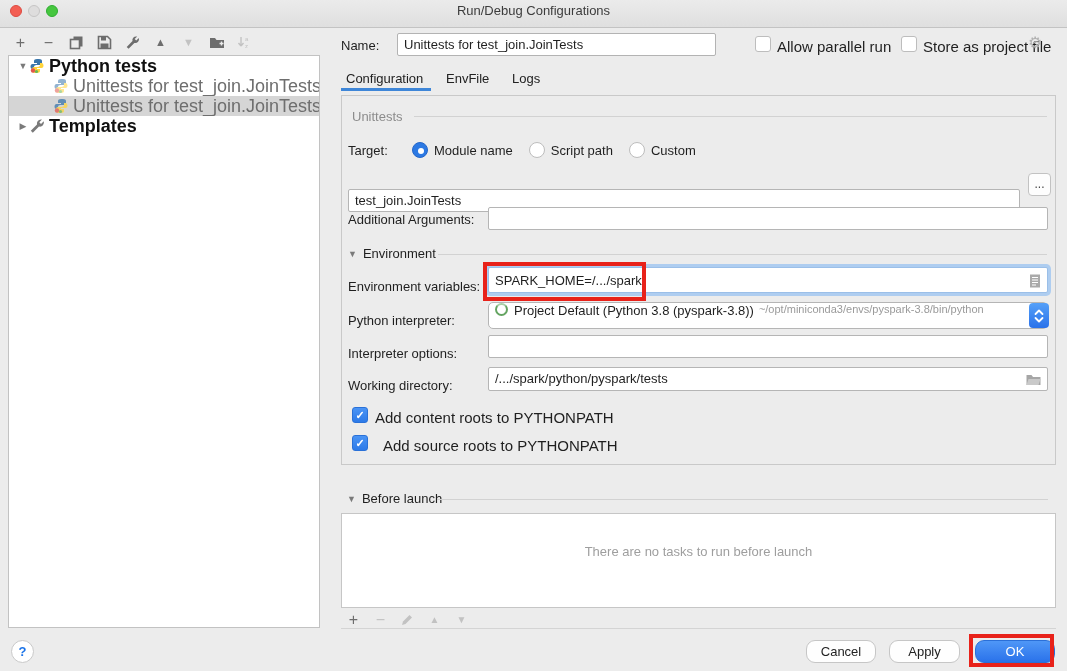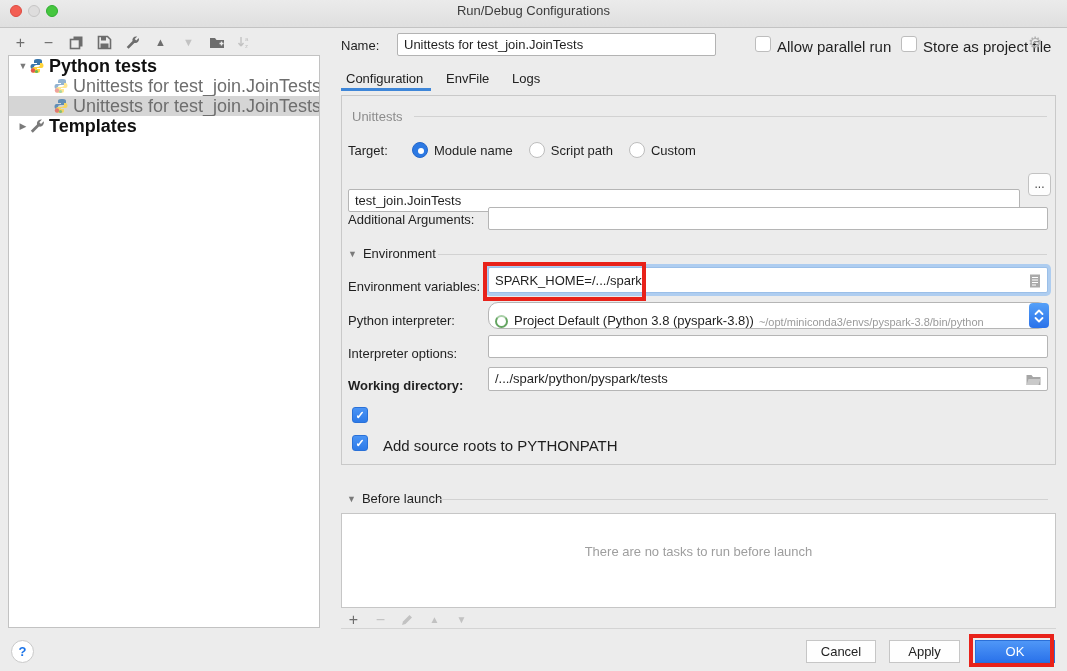--- a/index.html
+++ b/index.html
@@ -80,22 +80,22 @@
   .radio.sel { background:#2c79e3; border:1px solid #2567c9; }
   .radio.sel::after { content:""; position:absolute; left:5px; top:5px; width:6px; height:6px; border-radius:50%; background:#fff; }
   .target-row { position:absolute; left:6px; top:46px; display:flex; align-items:center; }
   .target-row .opt { display:flex; align-items:center; gap:6px; margin-right:16px; }
 
   .browse-btn {
     position:absolute; background:#fdfdfd; border:1px solid #c2c2c2; border-radius:4px;
     text-align:center; font-size:12px; color:#444; line-height:18px;
   }
   .combo {
-    position:absolute; background:#fff; border:1px solid #b5b5b5; border-radius:10px;
-    display:flex; align-items:flex-end; padding-left:6px; overflow:hidden;
+    position:absolute; background:#fff; border:1px solid #b5b5b5; border-radius:5px;
+    display:flex; align-items:flex-start; padding-left:6px; overflow:hidden;
   }
   .combo .ring { width:13px; height:13px; border:2.5px solid #64a461; border-radius:50%; margin-right:6px;
                  border-top-color:#a9d0a7; flex:0 0 13px;}
   .combo .main { font-size:13px; white-space:nowrap; }
   .combo .path { font-size:11px; color:#9a9a9a; margin-left:5px; white-space:nowrap; }
   .stepper {
     position:absolute; width:20px; background:linear-gradient(#55a0f8,#2a72ea);
     border-radius:4px; display:flex; flex-direction:column; align-items:center; justify-content:center;
   }
   .stepper svg { display:block; }
@@ -114,21 +114,21 @@
   .hairline { position:absolute; left:341px; top:628px; width:715px; height:1px; background:#d4d4d4; }
 
   
   .help-btn {
     position:absolute; left:11px; top:640px; width:23px; height:23px; border-radius:50%;
     background:#fff; border:1px solid #c9c9c9; color:#1a73e8; font-weight:bold;
     text-align:center; line-height:21px; font-size:13px;
   }
   .btn {
     position:absolute; top:640px; height:23px; background:#fefefe; border:1px solid #c6c6c6;
-    border-radius:0; font-size:13px; color:#222; text-align:center; line-height:21px;
+    border-radius:9px; font-size:13px; color:#222; text-align:center; line-height:21px;
   }
   .btn.primary { background:linear-gradient(#4f97f7,#2a72ea); border:1px solid #2a6fd8; color:#fff; }
 </style>
 </head>
 <body>
 
 <div class="window">
 
   <div class="titlebar">
     <div class="traffic t-red"></div>
@@ -286,30 +286,31 @@
     </div>
     <div class="stepper" style="left:687px; top:207px; height:25px;">
       <svg width="12" height="18" viewBox="0 0 12 18">
           <path d="M2.5 7L6 3.5 9.5 7M2.5 11L6 14.5 9.5 11" stroke="#fff" stroke-width="1.8" fill="none" stroke-linecap="round" stroke-linejoin="round"></path>
         </svg>
     </div>
 
     <div class="flabel" style="top:250px;">Interpreter options:</div>
     <div class="finput" style="left:146px; top:239px; width:560px; height:23px;"></div>
 
-    <div class="flabel" style="top:282px;font-weight:bold;">Working directory:</div>
+    <div class="flabel" style="top:282px;">Working directory:</div>
     <div class="finput" style="left:146px; top:271px; width:560px; height:24px;">
       <span>/.../spark/python/pyspark/tests</span>
       <svg class="field-icon" style="right:6px; top:6px;" width="15" height="12" viewBox="0 0 15 12">
           <path d="M0.5 1h5l1.5 2h7.5v8H0.5z" fill="#a6a6a6"></path>
           <path d="M2.5 5h12l-2 6H0.5z" fill="#c9c9c9"></path>
         </svg>
     </div>
 
     <div class="cb checked" style="left:10px; top:311px; position:absolute;"><span>✓</span></div>
+    <div class="cb-label" style="left:33px; top:313px;">Add content roots to PYTHONPATH</div>
     <div class="cb checked" style="left:10px; top:339px; position:absolute;"><span>✓</span></div>
     <div class="cb-label" style="left:41px; top:341px;">Add source roots to PYTHONPATH</div>
   </div>
 
   <div class="redbox" style="left:483px; top:262px; width:163px; height:39px;"></div>
 
   <div class="sec-head" style="position:absolute; left:347px; top:491px;">
     <span class="arrow">▼</span>
     <span style="font-weight:normal;">Before launch</span>
   </div>

